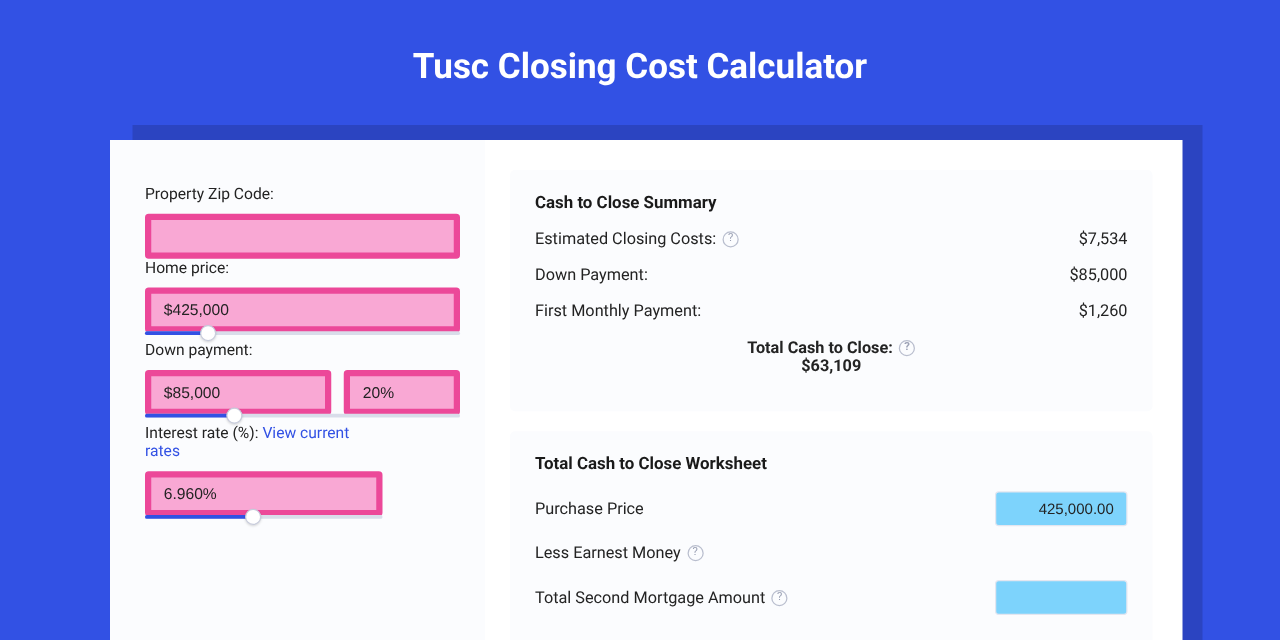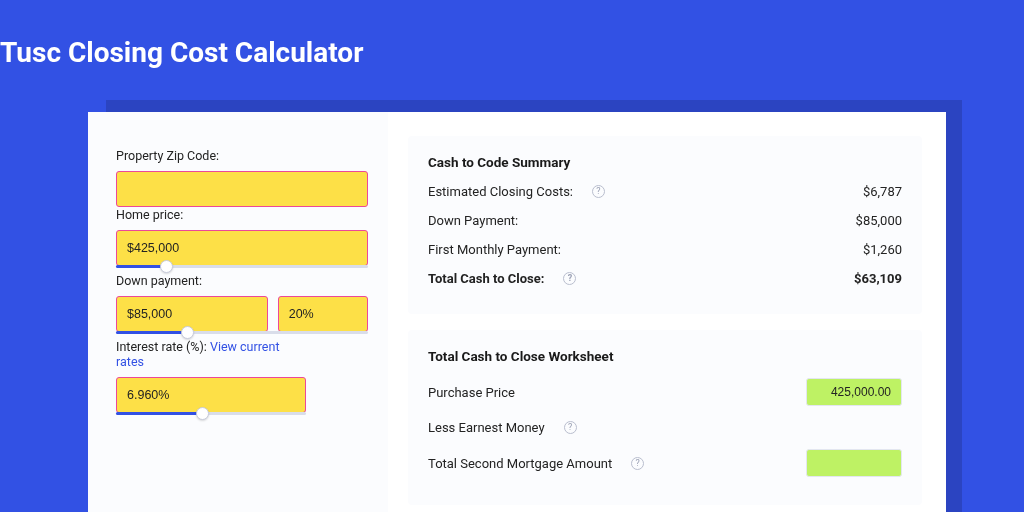--- a/index.html
+++ b/index.html
@@ -2,20 +2,21 @@
 <html><head>
 <meta charset="utf-8">
 <style>
   * { box-sizing: border-box; margin: 0; padding: 0; }
   html, body { width: 1024px; height: 512px; overflow: hidden; font-family: -apple-system, BlinkMacSystemFont, "Segoe UI", Roboto, Helvetica, Arial, sans-serif; }
   body { background: #3251e4; }
   .title {
     color: #fff;
     font-size: 28px;
     font-weight: 700;
+    text-align: center;
     padding-top: 36px;
     padding-bottom: 30px;
   }
   .card-shadow {
     position: absolute;
     left: 106px;
     top: 100px;
     width: 856px;
     height: 420px;
     background: #2b44c1;
@@ -34,23 +35,23 @@
     padding: 36px 20px 0 28px;
     background: #fbfcfe;
     font-size: 12.5px;
     color: #232323;
   }
   .form-group { }
   .form-label { display: block; margin-bottom: 8px; color: #232323; }
   .text-input {
     width: 100%;
     height: 36px;
-    border: 1px solid #ec4899;
+    border: 5px solid #ec4899;
     border-radius: 3px;
-    background: #fde047;
+    background: #f9a8d4;
     padding: 0 10px;
     font-size: 12.5px;
     color: #232323;
     outline: none;
   }
   .slider-wrap { position: relative; height: 8px; margin-top: -1px; }
   .slider-track { height: 3px; background: #d9ddea; border-radius: 2px; position: relative; top: 0; }
   .slider-fill { height: 3px; background: #3251e4; border-radius: 2px; position: absolute; top: 0; left: 0; }
   .slider-thumb {
     position: absolute; top: -5px; width: 13px; height: 13px; border-radius: 50%;
@@ -66,31 +67,31 @@
     padding: 24px 24px 0 20px;
   }
   .panel {
     background: #fbfcfe;
     border-radius: 4px;
     padding: 18px 20px 14px 20px;
     margin-bottom: 16px;
   }
   .panel-title { font-size: 13.5px; font-weight: 700; color: #1a1a1a; margin-bottom: 14px; }
   .row { display: flex; justify-content: space-between; align-items: center; margin-bottom: 14px; font-size: 13px; color: #232323; }
-  .row.bold { font-weight: 700; }
-  .label-with-help { display: inline-flex; align-items: center; gap: 19px; }
+  .row.bold { font-weight: 700; flex-direction: column; }
+  .label-with-help { display: inline-flex; align-items: center; gap: 5px; }
   .help-icon {
     display: inline-flex; align-items: center; justify-content: center;
     width: 13px; height: 13px; border-radius: 50%;
     border: 1px solid #b9bece; color: #9aa0b4; font-size: 9px; line-height: 1;
     cursor: pointer;
   }
   .val-input {
-    width: 96px; height: 28px; border: 1px solid #e3e6f0; border-radius: 3px;
-    background: #bef264; text-align: right; padding: 0 10px; font-size: 12px; color: #232323;
+    width: 106px; height: 28px; border: 1px solid #e3e6f0; border-radius: 3px;
+    background: #7dd3fc; text-align: right; padding: 0 10px; font-size: 12px; color: #232323;
   }
   .rate-group { width: 190px; }
 </style>
 </head>
 <body>
 
 <div class="title">Tusc Closing Cost Calculator</div>
 
 <div class="card-shadow"></div>
 
@@ -136,28 +137,28 @@
         <div class="slider-fill" style="width: 45%;"></div>
         <div class="slider-thumb" style="left: calc(45% - 6px);"></div>
       </div>
     </div>
 
   </div>
 
   <div class="right-col">
 
     <div class="panel">
-      <div class="panel-title">Cash to Code Summary</div>
+      <div class="panel-title">Cash to Close Summary</div>
       <div id="summary-rows">
           <div class="row">
             <span class="label-with-help">
               <span>Estimated Closing Costs:</span>
               <span class="help-icon">?</span>
             </span>
-            <span>$6,787</span>
+            <span>$7,534</span>
           </div>
           <div class="row">
             <span class="label-with-help">
               <span>Down Payment:</span>
             </span>
             <span>$85,000</span>
           </div>
           <div class="row">
             <span class="label-with-help">
               <span>First Monthly Payment:</span>

